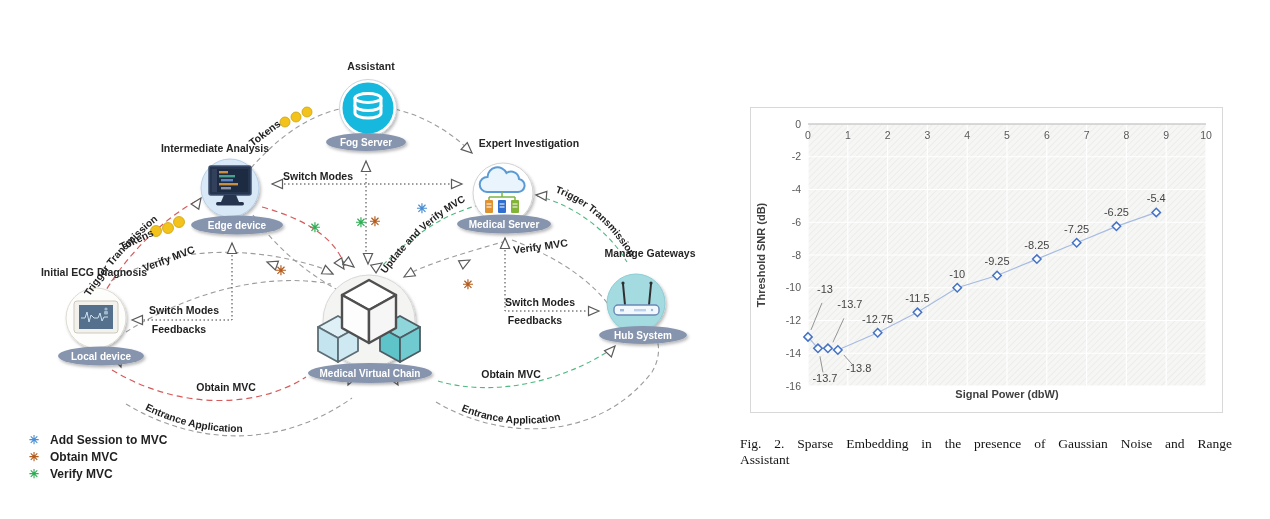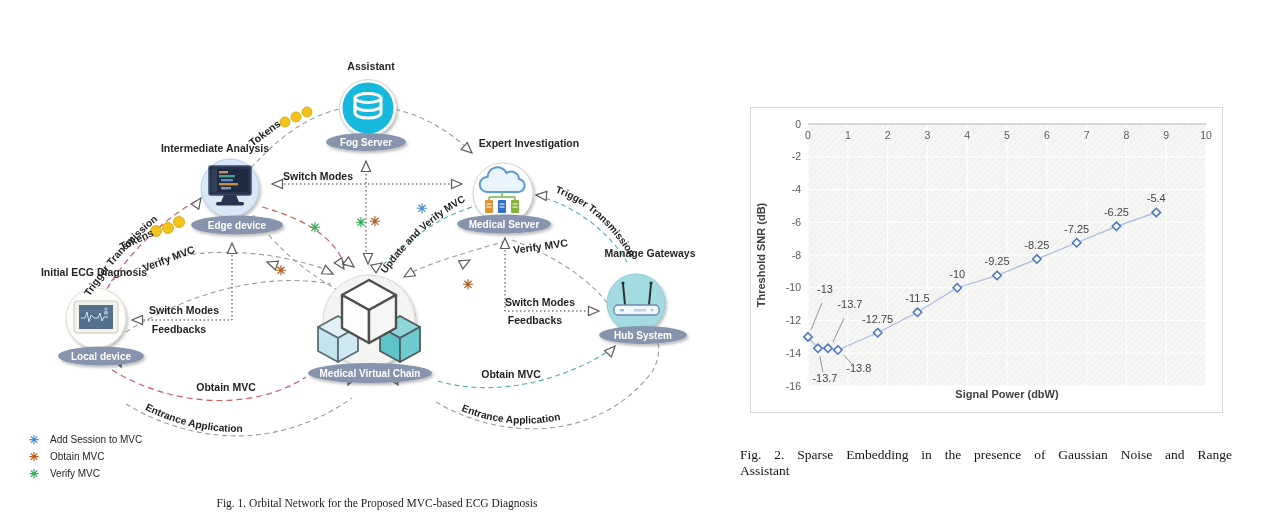--- a/index.html
+++ b/index.html
@@ -3,28 +3,28 @@
 <meta charset="utf-8">
 <style>
   html,body{margin:0;padding:0;background:#fff;}
   .page{position:relative;width:1270px;height:519px;background:#fff;overflow:hidden;
         font-family:"Liberation Sans",sans-serif;}
   svg text{font-family:"Liberation Sans",sans-serif;}
   .fig1-svg{position:absolute;left:0;top:0;}
   .legend{position:absolute;left:27px;top:431px;}
   .legend-row{display:flex;align-items:center;gap:9px;height:17px;}
   .legend-sym{font-size:12px;font-weight:bold;width:14px;text-align:center;}
-  .legend-label{font-size:10px;font-weight:normal;color:#1f1f1f;}
+  .legend-label{font-size:12px;font-weight:bold;color:#1f1f1f;}
   .fig1-caption{position:absolute;left:146px;top:497px;width:462px;text-align:center;
         font-family:"Liberation Serif",serif;font-size:11.5px;color:#1c1c1c;}
   .chart-card{position:absolute;left:750px;top:107px;width:471px;height:304px;
         background:#fff;border:1px solid #d8d8d8;}
   .fig2-caption{position:absolute;left:740px;top:436px;width:492px;
         font-family:"Liberation Serif",serif;font-size:13.5px;color:#141414;line-height:1.2;}
-  .fig2-line1{text-align:justify;text-align-last:justify;margin-top:11px;}
+  .fig2-line1{text-align:justify;text-align-last:justify;}
 </style>
 </head>
 <body>
 
 <div class="page">
 
   <svg class="fig1-svg" width="740" height="519" viewBox="0 0 740 519">
     <defs>
       <path id="arr" d="M0 0 L-10.5 -4.6 L-10.5 4.6 Z" fill="#ffffff" stroke="#5a5a5a" stroke-width="1.2"></path>
       <filter id="ds" x="-30%" y="-30%" width="160%" height="160%">
@@ -242,21 +242,20 @@
     <div class="legend-row">
       <span class="legend-sym" style="color: rgb(179, 92, 30);">✳</span>
       <span class="legend-label">Obtain MVC</span>
     </div>
     <div class="legend-row">
       <span class="legend-sym" style="color: rgb(47, 174, 84);">✳</span>
       <span class="legend-label">Verify MVC</span>
     </div>
   </div>
 
-  <div class="fig1-caption">Fig. 1.  Orbital Network for the Proposed MVC-based ECG Diagnosis</div>
 
   <div class="chart-card">
     <svg id="chart-svg" width="471" height="304" viewBox="0 0 471 304">
         <defs>
           <pattern id="hatch" width="4.5" height="4.5" patternUnits="userSpaceOnUse" patternTransform="rotate(45)">
             <rect width="4.5" height="4.5" fill="#f6f6f5"></rect>
             <line x1="0" y1="0" x2="0" y2="4.5" stroke="#e8e8e6" stroke-width="1.3"></line>
           </pattern>
         </defs>
         <rect x="57" y="16" width="398" height="262" fill="url(#hatch)"></rect>

